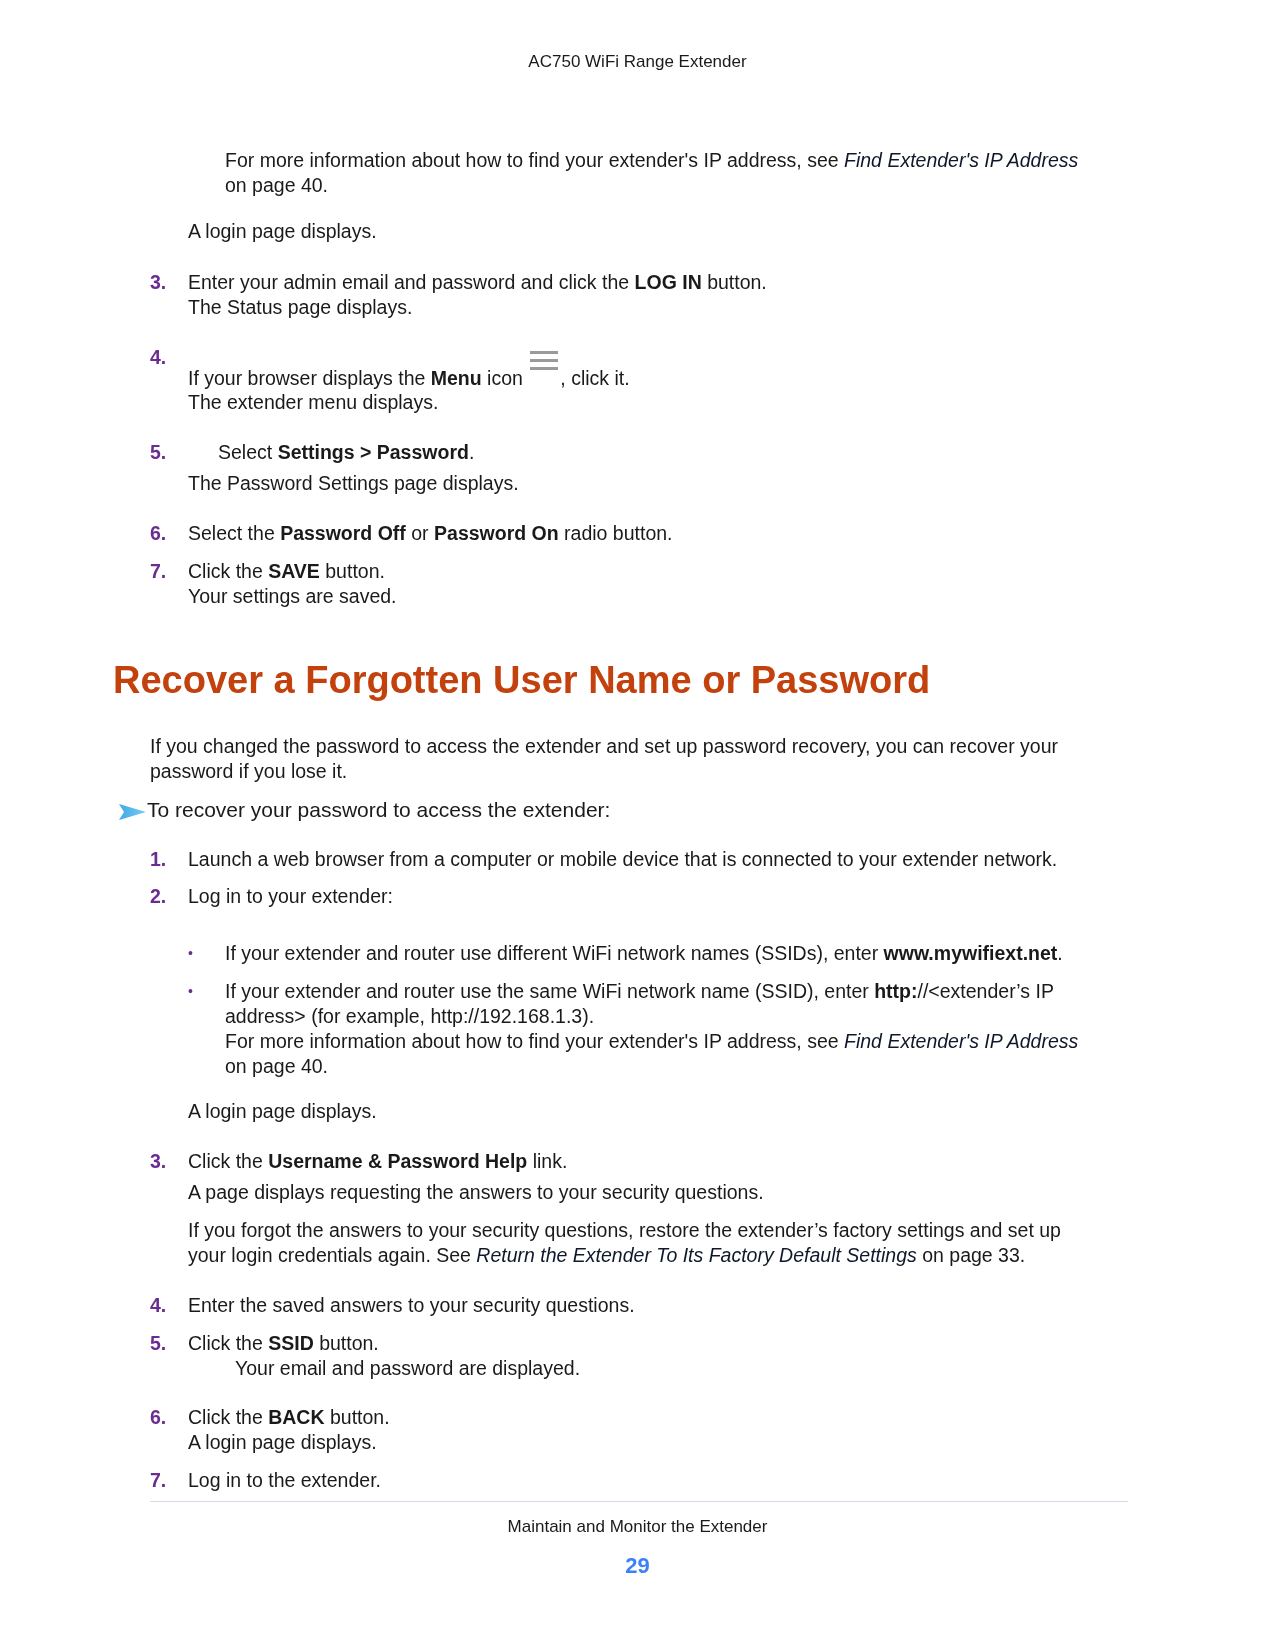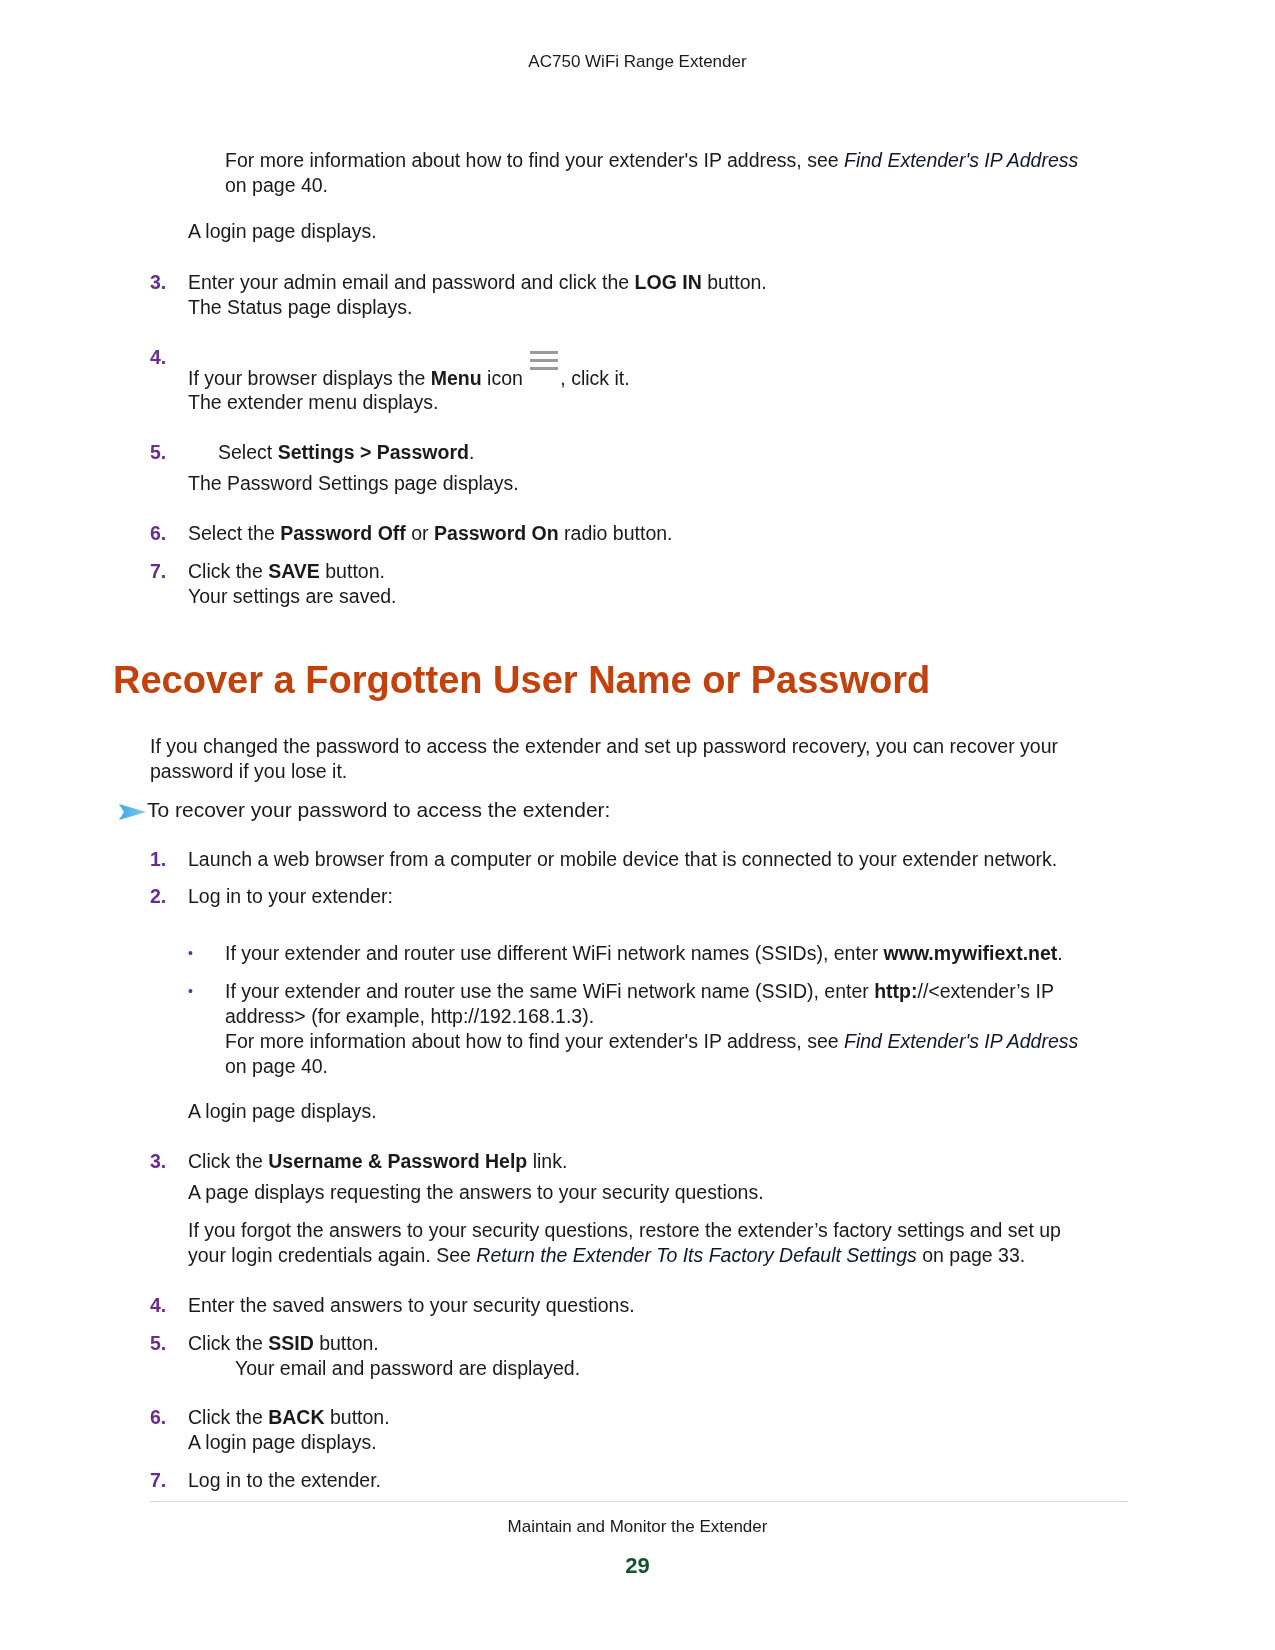--- a/index.html
+++ b/index.html
@@ -12,21 +12,21 @@
   .num { color: #6b2c91; font-weight: bold; }
   .link { color: #0f172a; font-style: italic; }
   b { font-weight: bold; }
   .h1 { color: #c2410c; font-weight: bold; font-size: 38px; line-height: 44px; }
   .sub { font-weight: normal; font-size: 21px; }
   .bullet { color: #6b2c91; font-size: 14px; }
   .rule { position: absolute; left: 150px; width: 978px; height: 1px; background: #e0d4ea; }
   .menu-icon { display: inline-block; width: 28px; height: 22px; vertical-align: -2px; position: relative; top: -14px; margin: 0 2px; }
   .menu-icon i { display: block; height: 3px; background: #9a9a9a; margin-bottom: 5px; }
   .arrow-icon { position: absolute; left: 119px; top: 804px; width: 27px; height: 16px; }
-  .foot-num { color: #14532d; font-weight: bold; font-size: 22px; }
+  .foot-num { color: #3b82f6; font-weight: bold; font-size: 22px; }
 </style>
 </head>
 <body>
 
 <div class="abs hdr" style="top:49px;">AC750 WiFi Range Extender</div>
 
 <div class="abs" style="left:225px; top:148px;">
   <span>For more information about how to find your extender's IP address, see </span><span class="link">Find Extender's IP Address</span>
 </div>
 <div class="abs" style="left:225px; top:173px;">on page 40.</div>

